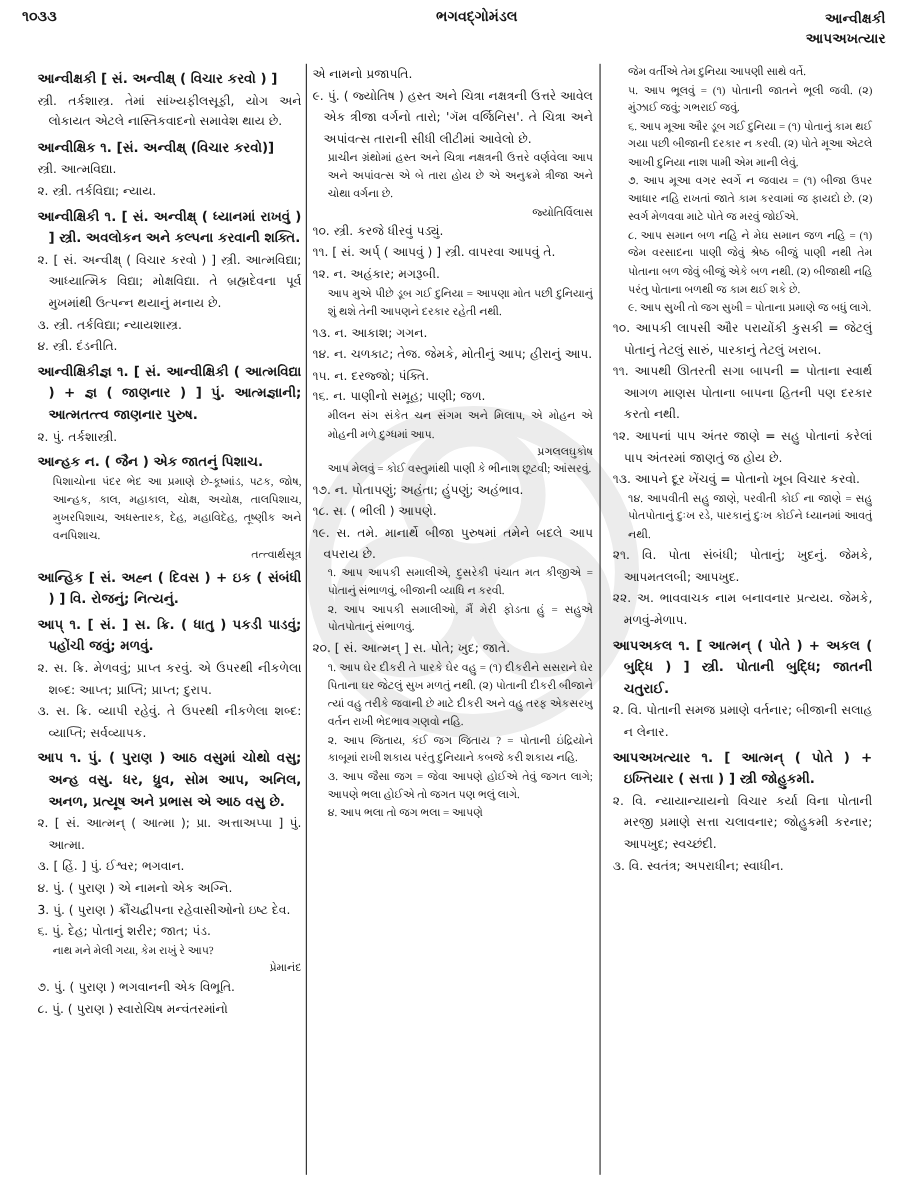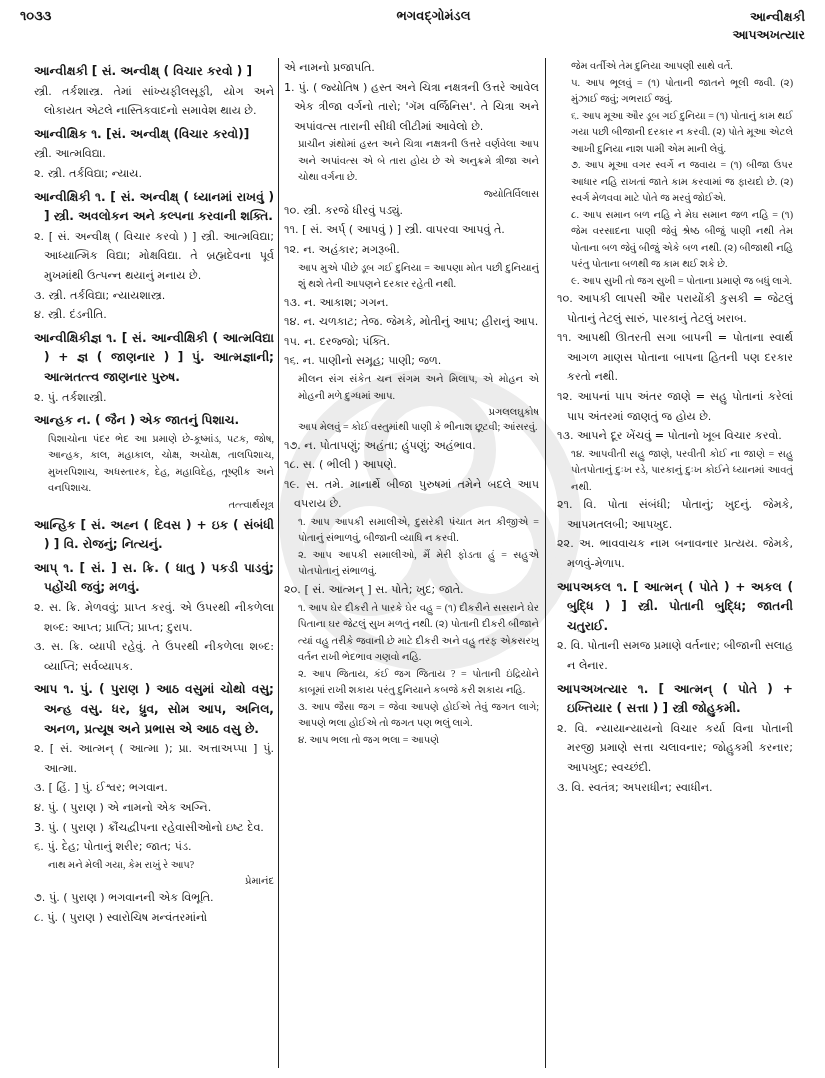--- a/index.html
+++ b/index.html
@@ -84,21 +84,21 @@
       <p class="p hang">૪. પું. ( પુરાણ ) એ નામનો એક અગ્નિ.</p>
       <p class="p hang">3. પું. ( પુરાણ ) ક્રૌંચદ્વીપના રહેવાસીઓનો ઇષ્ટ દેવ.</p>
       <p class="p hang">૬. પું. દેહ; પોતાનું શરીર; જાત; પંડ.</p>
       <p class="p quote">નાથ મને મેલી ગયા, કેમ રાખું રે આપ?</p>
       <p class="p src">પ્રેમાનંદ</p>
       <p class="p hang">૭. પું. ( પુરાણ ) ભગવાનની એક વિભૂતિ.</p>
       <p class="p hang">૮. પું. ( પુરાણ ) સ્વારોચિષ મન્વંતરમાંનો</p>
     </div>
   <div class="col col2">
       <p class="p hang">એ નામનો પ્રજાપતિ.</p>
-      <p class="p hang">1. પું. ( જ્યોતિષ ) હસ્ત અને ચિત્રા નક્ષત્રની ઉત્તરે આવેલ એક ત્રીજા વર્ગનો તારો; 'ગૅમ વર્જિનિસ'. તે ચિત્રા અને અપાંવત્સ તારાની સીધી લીટીમાં આવેલો છે.</p>
+      <p class="p hang">૯. પું. ( જ્યોતિષ ) હસ્ત અને ચિત્રા નક્ષત્રની ઉત્તરે આવેલ એક ત્રીજા વર્ગનો તારો; 'ગૅમ વર્જિનિસ'. તે ચિત્રા અને અપાંવત્સ તારાની સીધી લીટીમાં આવેલો છે.</p>
       <p class="p quote">પ્રાચીન ગ્રંથોમાં હસ્ત અને ચિત્રા નક્ષત્રની ઉત્તરે વર્ણવેલા આપ અને અપાંવત્સ એ બે તારા હોય છે એ અનુક્રમે ત્રીજા અને ચોથા વર્ગના છે.</p>
       <p class="p src">જ્યોતિર્વિલાસ</p>
       <p class="p hang">૧૦. સ્ત્રી. કરજે ધીરવું પડ્યું.</p>
       <p class="p hang">૧૧. [ સં. અર્પ્ ( આપવું ) ] સ્ત્રી. વાપરવા આપવું તે.</p>
       <p class="p hang">૧૨. ન. અહંકાર; મગરૂબી.</p>
       <p class="p quote">આપ મુએ પીછે ડૂબ ગઈ દુનિયા = આપણા મોત પછી દુનિયાનું શું થશે તેની આપણને દરકાર રહેતી નથી.</p>
       <p class="p hang">૧૩. ન. આકાશ; ગગન.</p>
       <p class="p hang">૧૪. ન. ચળકાટ; તેજ. જેમકે, મોતીનું આપ; હીરાનું આપ.</p>
       <p class="p hang">૧૫. ન. દરજ્જો; પંક્તિ.</p>
       <p class="p hang">૧૬. ન. પાણીનો સમૂહ; પાણી; જળ.</p>

